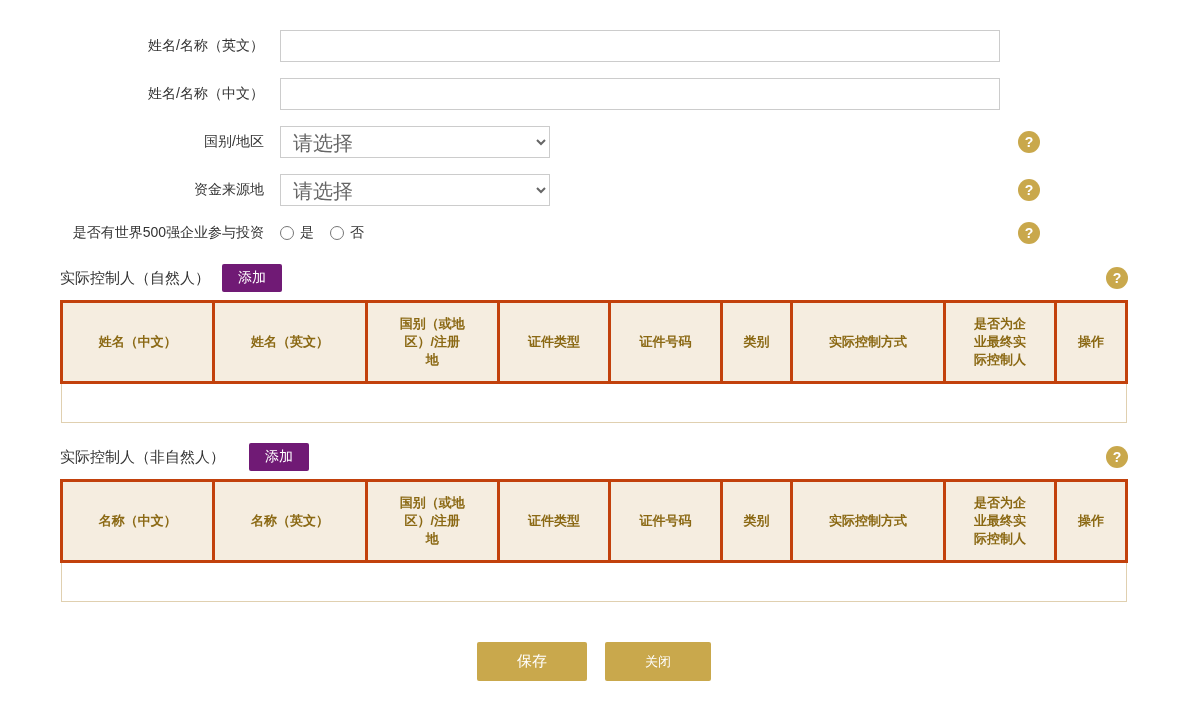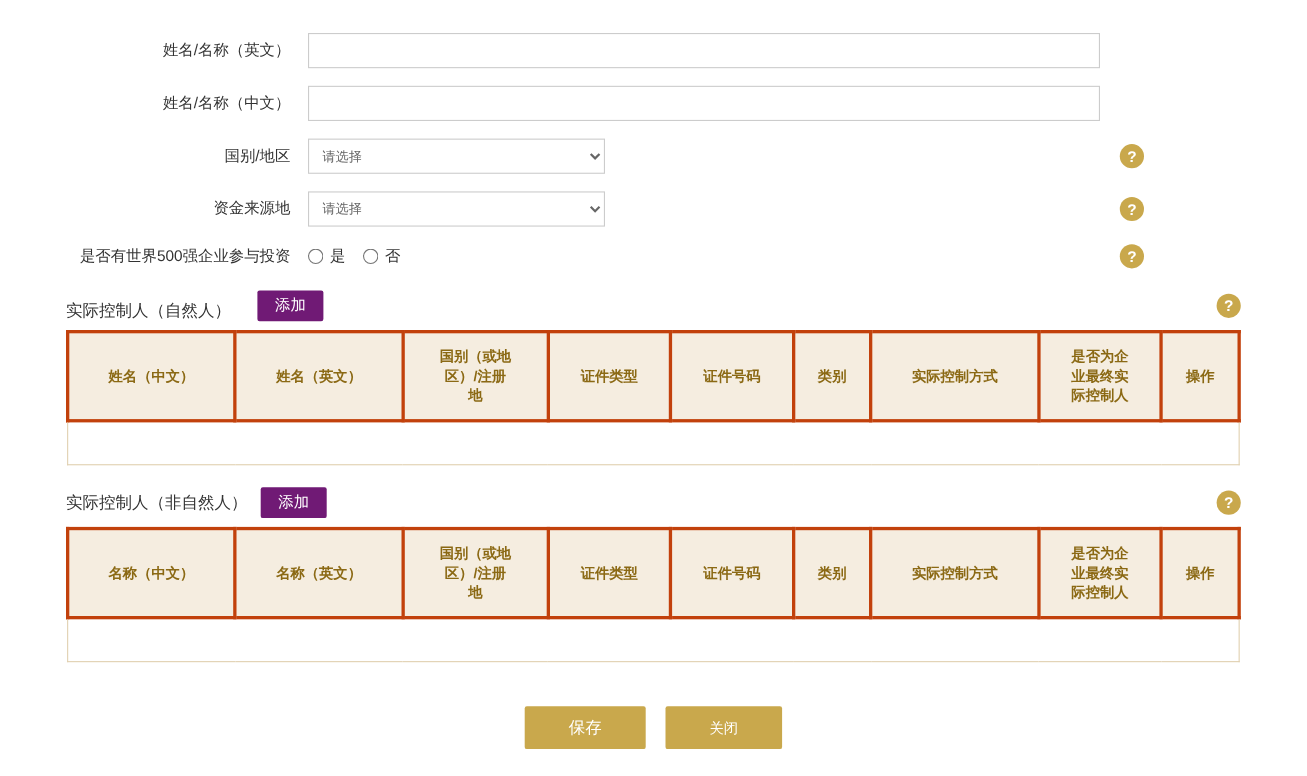--- a/index.html
+++ b/index.html
@@ -42,21 +42,21 @@
       padding: 4px 8px;
       font-size: 14px;
       outline: none;
     }
 
     .form-select {
       width: 270px;
       height: 32px;
       border: 1px solid #ccc;
       padding: 4px 8px;
-      font-size: 12px;
+      font-size: 20px;
       background: #fff;
       appearance: auto;
       outline: none;
       color: #666;
     }
 
     .help-icon {
       width: 22px;
       height: 22px;
       background: #c9a84c;
@@ -219,21 +219,21 @@
         <label class="radio-option">
           <input type="radio" name="fortune500" value="no" style="">
           <span>否</span>
         </label>
       </div>
       <div class="help-icon" style="margin-left: auto;">?</div>
     </div>
   </div>
 
   <div style="margin-top: 20px; margin-bottom: 8px; display: flex; align-items: center; justify-content: space-between;">
-    <div style="display: flex; align-items: flex-end; gap: 12px;">
+    <div style="display: flex; align-items: center; ">
       <span class="section-title">实际控制人（自然人）</span>
       <button class="add-btn">添加</button>
     </div>
     <div class="help-icon">?</div>
   </div>
 
   <div class="table-wrapper">
     <table class="data-table">
       <thead>
         <tr>
@@ -250,21 +250,21 @@
       </thead>
       <tbody>
         <tr>
           <td colspan="9" style="height: 40px;"></td>
         </tr>
       </tbody>
     </table>
   </div>
 
   <div style="margin-top: 16px; margin-bottom: 8px; display: flex; align-items: center; justify-content: space-between;">
-    <div style="display: flex; align-items: center; ">
+    <div style="display: flex; align-items: center; gap: 12px;">
       <span class="section-title">实际控制人（非自然人）</span>
       <button class="add-btn">添加</button>
     </div>
     <div class="help-icon">?</div>
   </div>
 
   <div class="table-wrapper">
     <table class="data-table">
       <thead>
         <tr>

